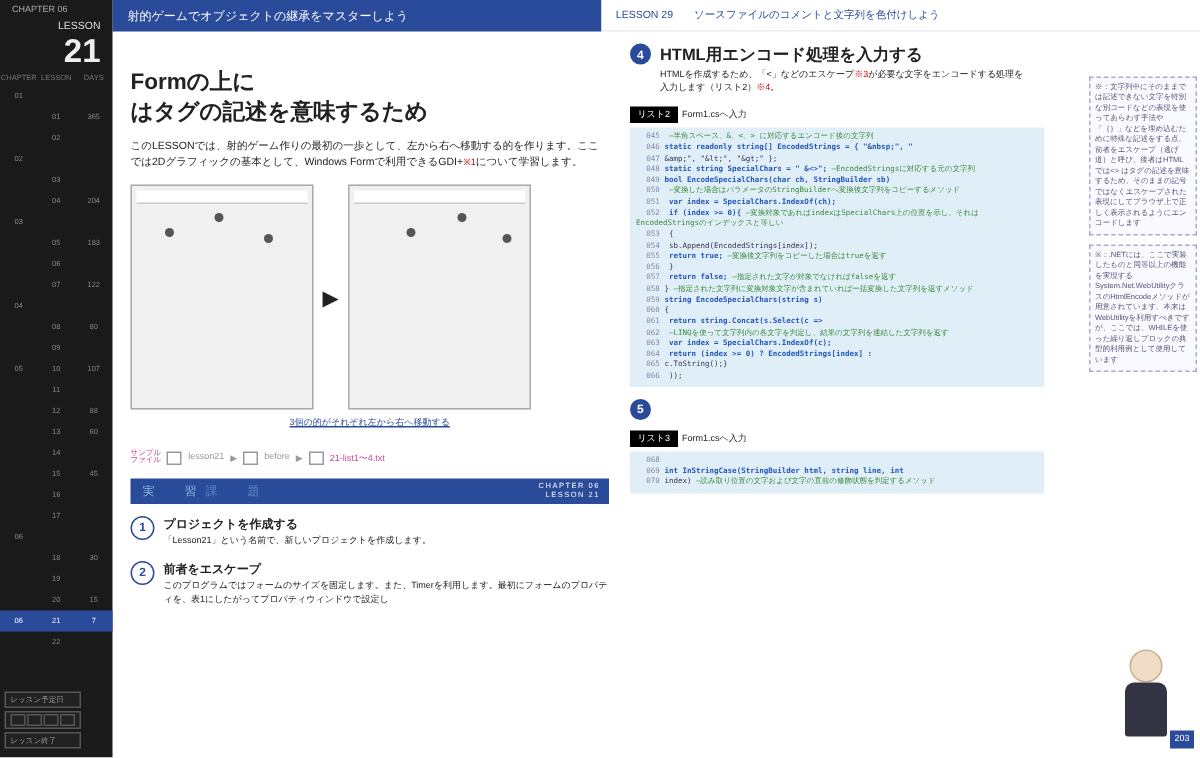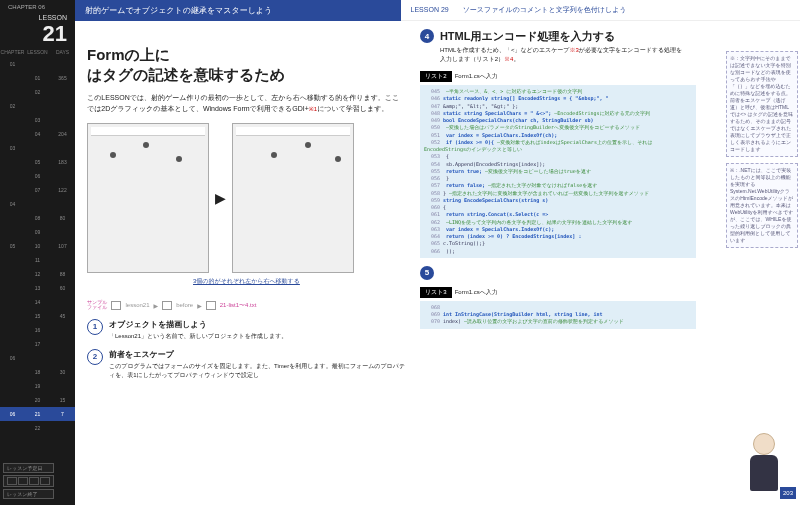--- a/index.html
+++ b/index.html
@@ -253,24 +253,26 @@
 ファイル</span>
      <span class="ico"></span>
             <span>lesson21</span>
             <span class="ar">▶</span>
      <span class="ico"></span>
             <span>before</span>
             <span class="ar">▶</span>
      <span class="ico"></span>
             <span class="flink">21-list1〜4.txt</span>
     </div>
+    <div class="prac-bar"><span>実　習</span><span style="color:#5a8ac0">課　題</span><span class="tag" style="white-space:pre">CHAPTER 06
+LESSON 21</span></div>
     <div class="step">
      <div class="snum">1</div>
      <div>
-              <div class="step-t">オブジェクトを描画しよう</div>
+              <div class="step-t">プロジェクトを作成する</div>
               <div class="step-d">「Lesson21」という名前で、新しいプロジェクトを作成します。</div>
             </div>
     </div>
     <div class="step">
      <div class="snum">2</div>
      <div>
               <div class="step-t">前者をエスケープ</div>
               <div class="step-d">このプログラムではフォームのサイズを固定します。また、Timerを利用します。最初にフォームのプロパティを、表1にしたがってプロパティウィンドウで設定し</div>
             </div>
     </div>

